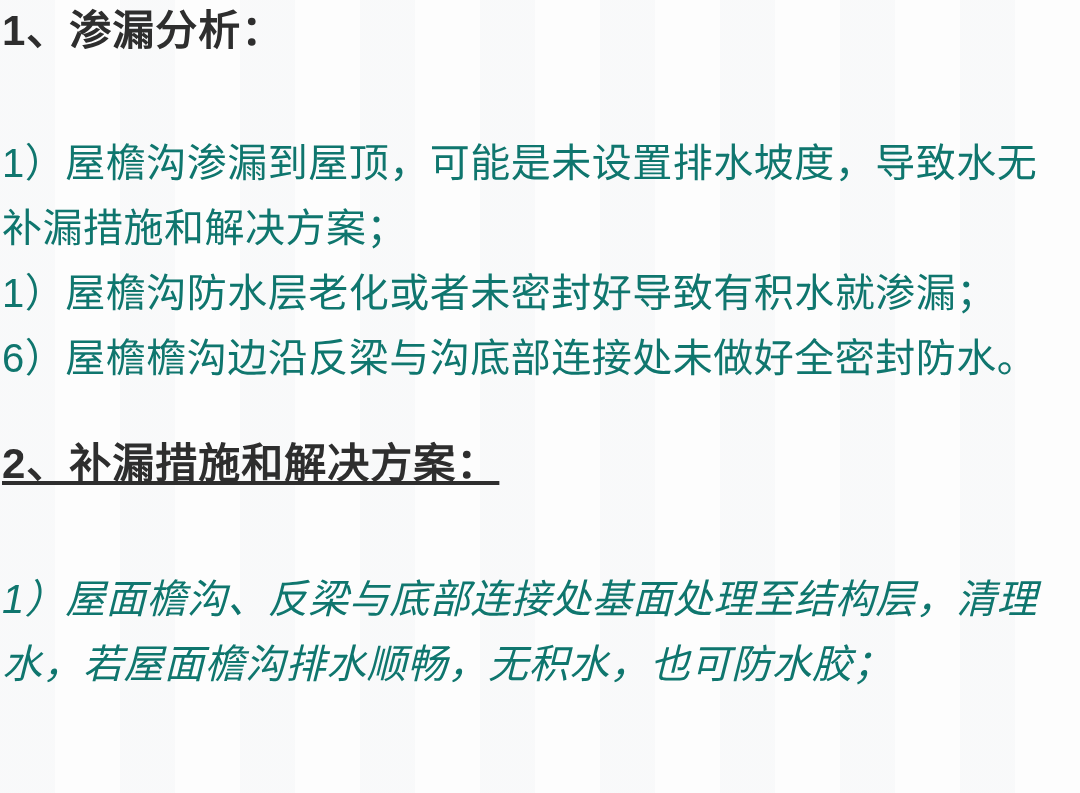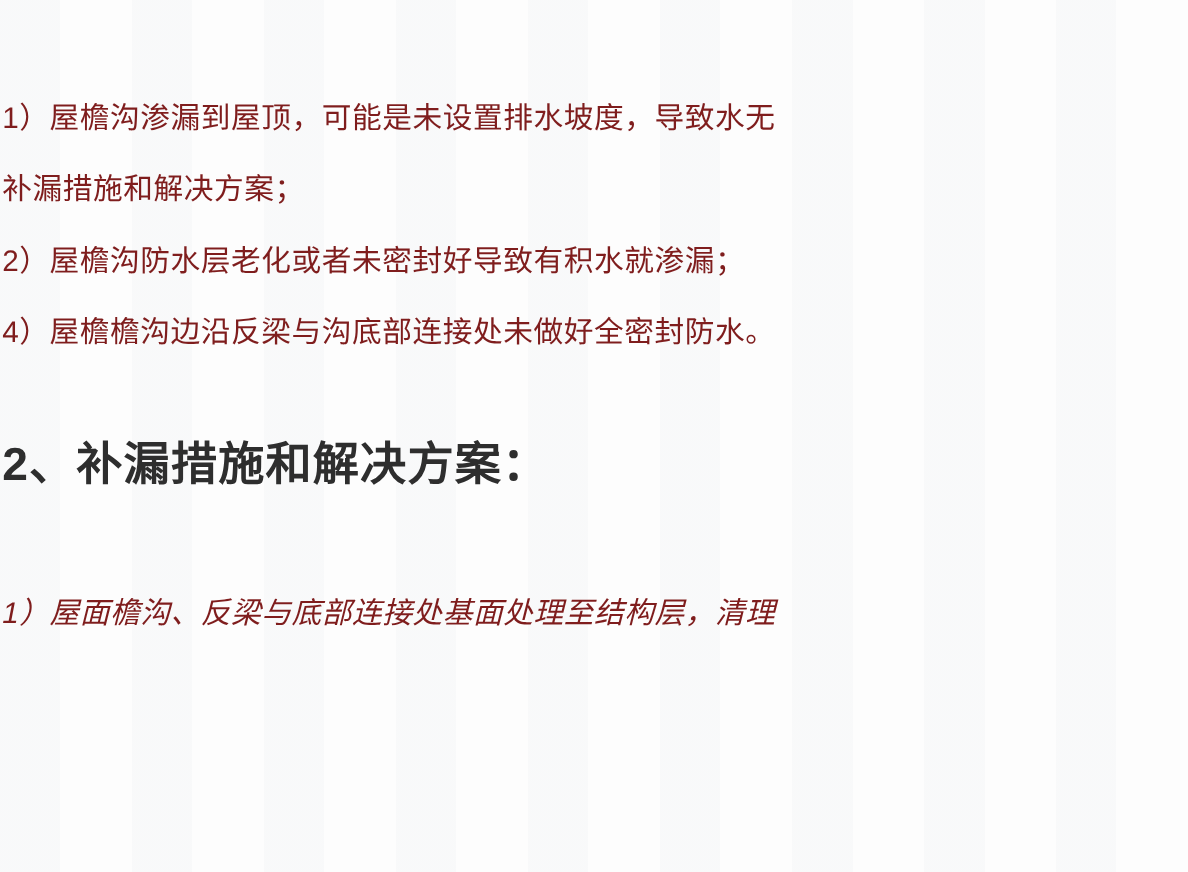--- a/index.html
+++ b/index.html
@@ -28,47 +28,49 @@
   .heading {
     margin: 0;
     font-size: 42px;
     line-height: 50px;
     font-weight: 700;
     color: #2e2e2e;
     letter-spacing: 1px;
     white-space: nowrap;
   }
   .heading-1 { margin-top: 6px; }
-  .heading-2 { margin-top: 62px; }
+  .heading-2 { margin-top: 48px; text-decoration: underline; }
   .para { margin: 0; padding: 0; }
   .para-1 { margin-top: 75px; }
   .para-2 { margin-top: 78px; font-style: italic; }
   .line {
     margin: 0;
-    font-size: 27px;
+    font-size: 40px;
     line-height: 65px;
     font-weight: 400;
-    color: #7f1d1d;
+    color: #0f766e;
     letter-spacing: 0.5px;
     white-space: nowrap;
     overflow: hidden;
   }
 </style>
 </head>
 <body>
 
 <main class="doc">
 
+  <h1 class="heading heading-1">1、渗漏分析：</h1>
 
   <section class="para para-1">
     <p class="line">1）屋檐沟渗漏到屋顶，可能是未设置排水坡度，导致水无</p>
     <p class="line">补漏措施和解决方案；</p>
-    <p class="line">2）屋檐沟防水层老化或者未密封好导致有积水就渗漏；</p>
-    <p class="line">4）屋檐檐沟边沿反梁与沟底部连接处未做好全密封防水。</p>
+    <p class="line">1）屋檐沟防水层老化或者未密封好导致有积水就渗漏；</p>
+    <p class="line">6）屋檐檐沟边沿反梁与沟底部连接处未做好全密封防水。</p>
   </section>
 
   <h1 class="heading heading-2">2、补漏措施和解决方案：</h1>
 
   <section class="para para-2">
     <p class="line">1）屋面檐沟、反梁与底部连接处基面处理至结构层，清理</p>
+    <p class="line">水，若屋面檐沟排水顺畅，无积水，也可防水胶；</p>
   </section>
 
 </main>
 
 </body></html>

